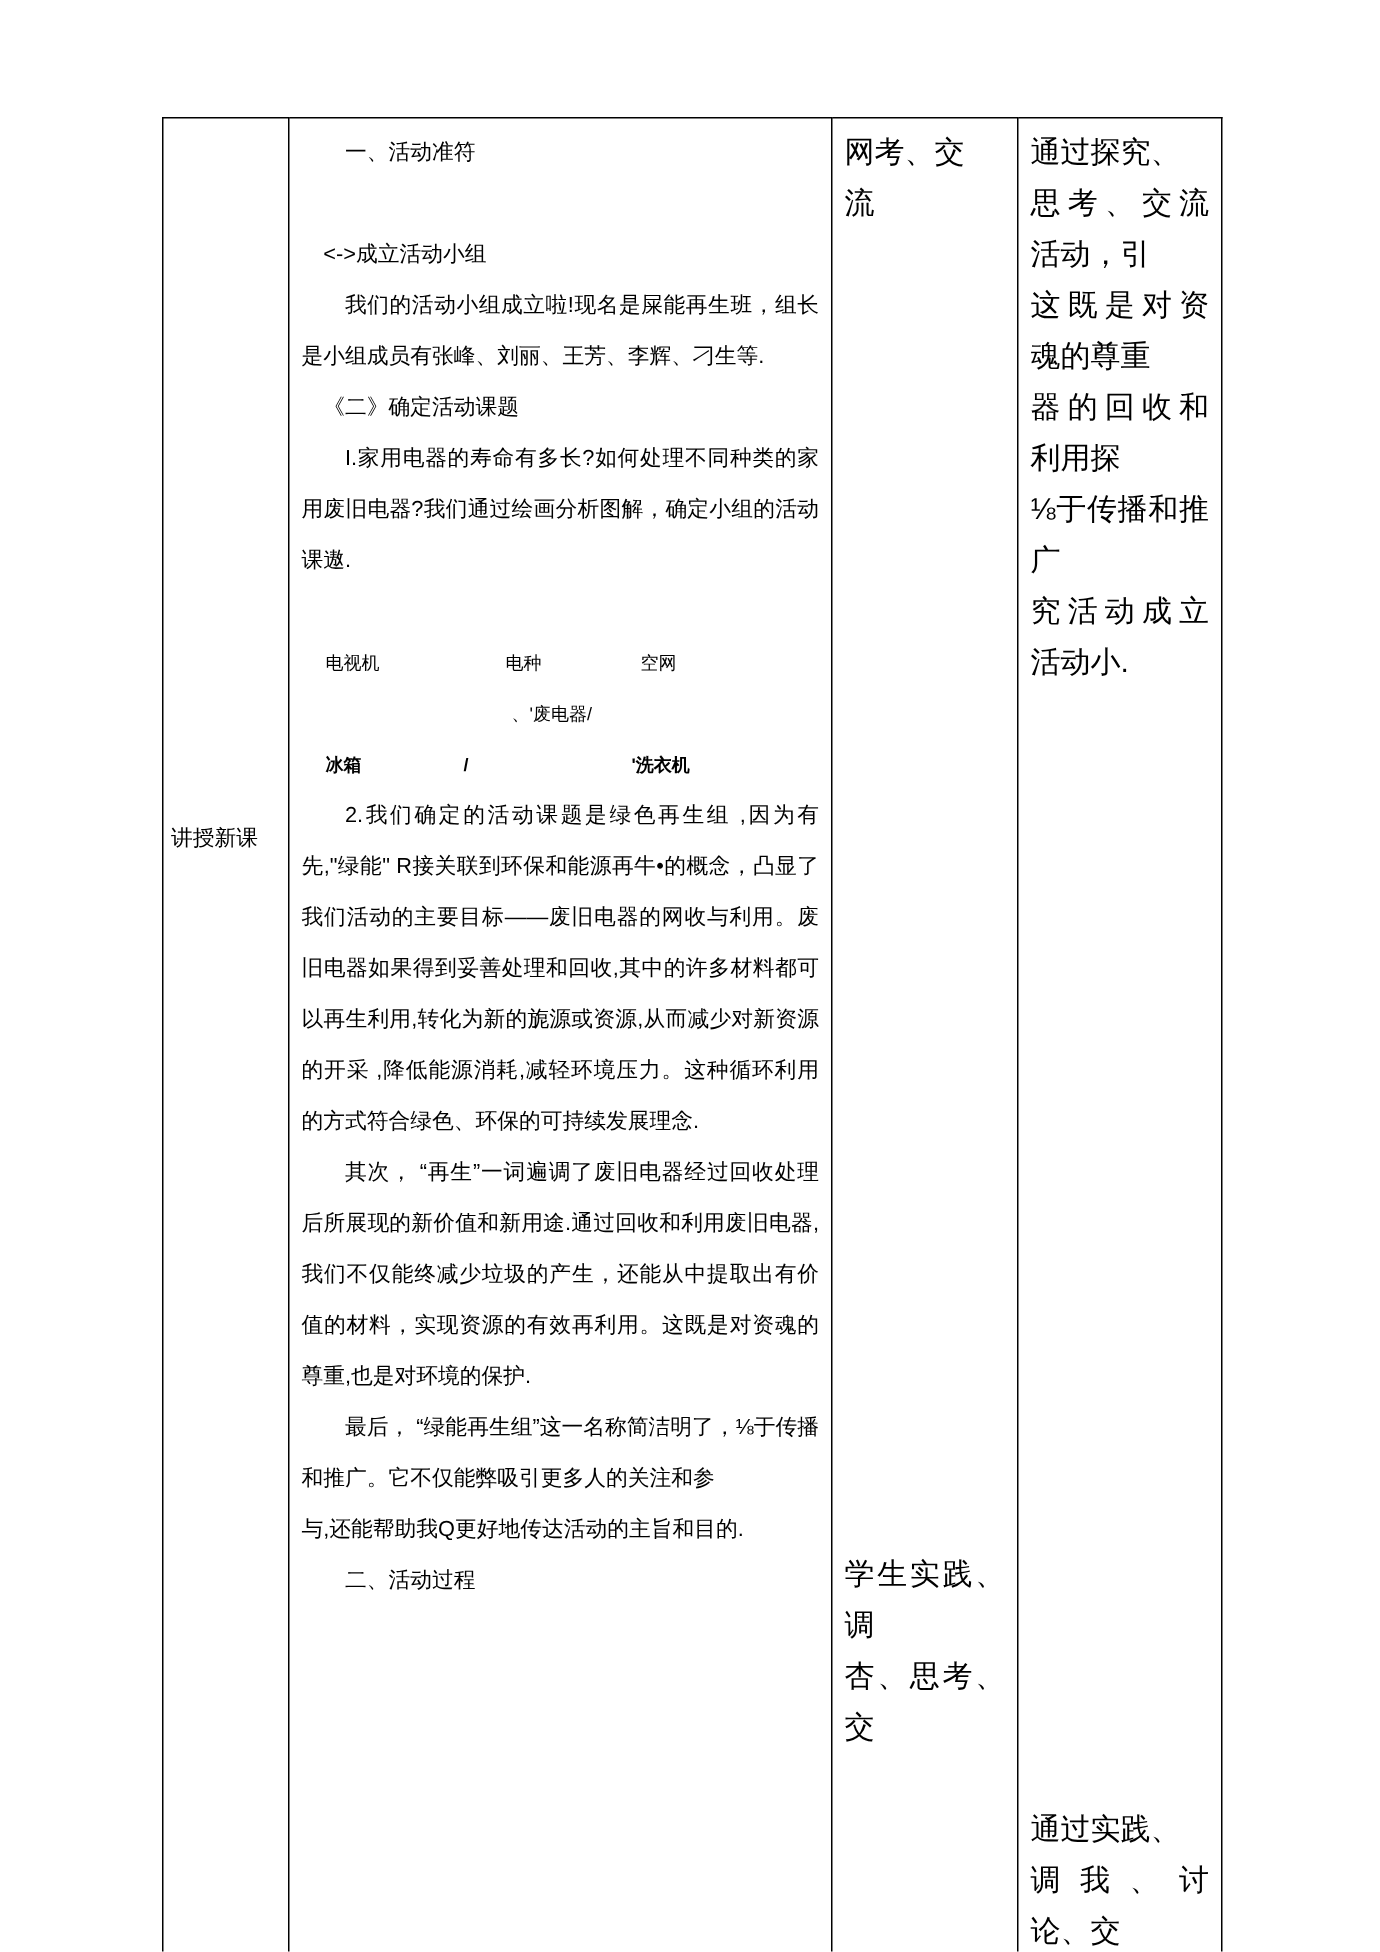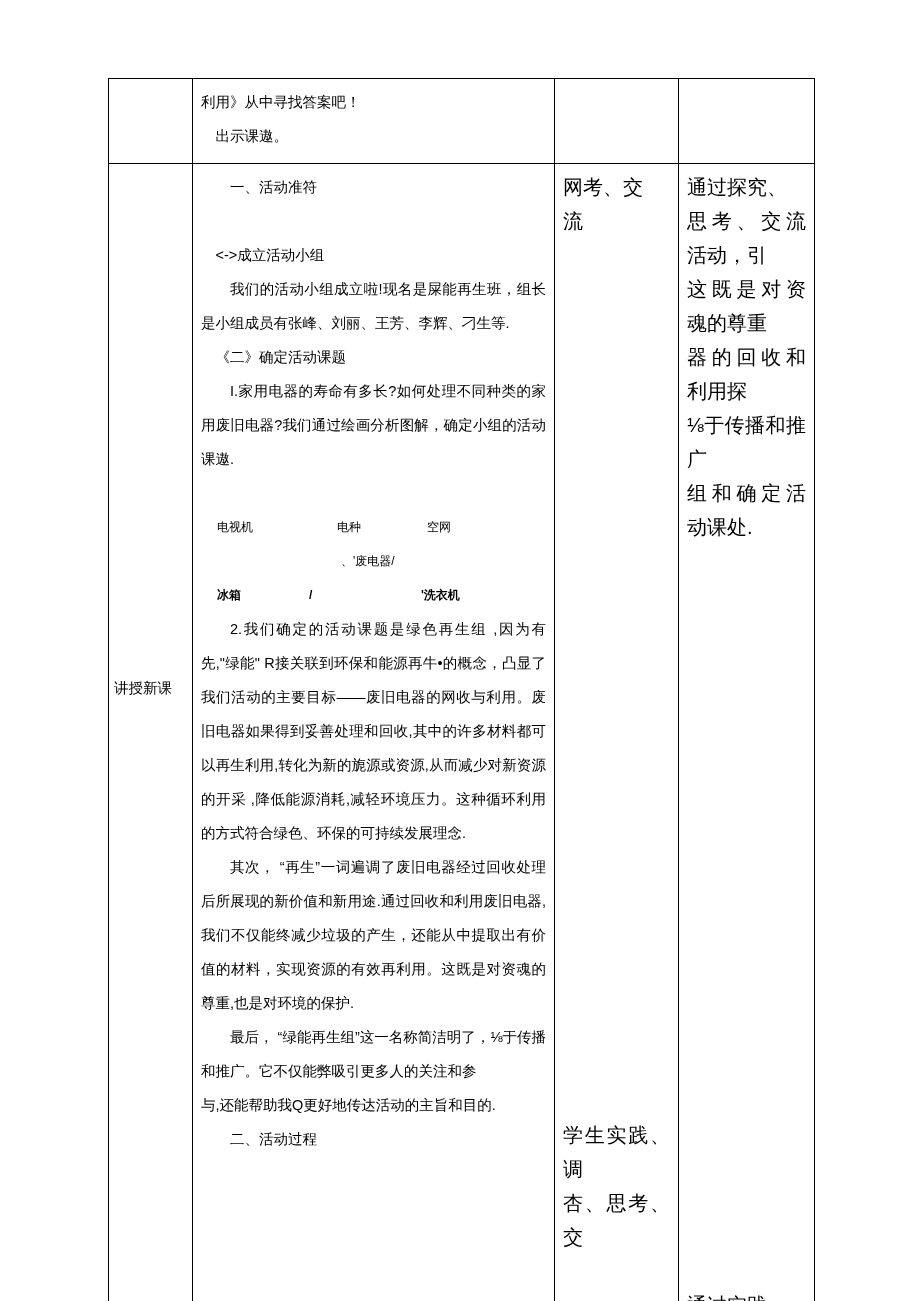--- a/index.html
+++ b/index.html
@@ -58,21 +58,20 @@
 
   .label-cell {
     position: relative;
   }
   .label-text {
     position: absolute;
     top: 470px;
     left: 5px;
     font-size: 14.5px;
     white-space: nowrap;
-    margin-top: 45px;
   }
 
   .diagram {
     margin: 0;
     line-height: 34px;
     font-size: 12px;
   }
   .diag-row1 {
     display: flex;
     padding-left: 16px;
@@ -105,37 +104,20 @@
 
   <table class="doc-table">
     <colgroup>
       <col class="col-label">
       <col class="col-main">
       <col class="col-mid">
       <col class="col-right">
     </colgroup>
     <tbody>
 
-      <tr>
-        <td>
-          <div class="cell-inner"></div>
-        </td>
-        <td>
-          <div class="cell-inner">
-            <p class="p">利用》从中寻找答案吧！</p>
-            <p class="p indent1">出示课遨。</p>
-          </div>
-        </td>
-        <td>
-          <div class="cell-inner mid"></div>
-        </td>
-        <td>
-          <div class="cell-inner right"></div>
-        </td>
-      </tr>
 
       <tr>
         <td class="label-cell">
           <span class="label-text">讲授新课</span>
         </td>
         <td>
           <div class="cell-inner">
             <p class="p indent2">一、活动准符</p>
             <div class="blank"></div>
             <p class="p indent1">&lt;-&gt;成立活动小组</p>
@@ -175,21 +157,21 @@
             <p class="p">杏、思考、交</p>
           </div>
         </td>
         <td>
           <div class="cell-inner right right-cell-top">
             <p class="p">通过探究、</p>
             <p class="p">思考、交流活动，引</p>
             <p class="p">这既是对资魂的尊重</p>
             <p class="p">器的回收和利用探</p>
             <p class="p">⅛于传播和推广</p>
-            <p class="p">组和确定活动课处.</p>
+            <p class="p">究活动成立活动小.</p>
             <div style="height:744px"></div>
             <p class="p">通过实践、</p>
             <p class="p">调我、讨论、交</p>
           </div>
         </td>
       </tr>
     </tbody>
   </table>
 
 </div>

